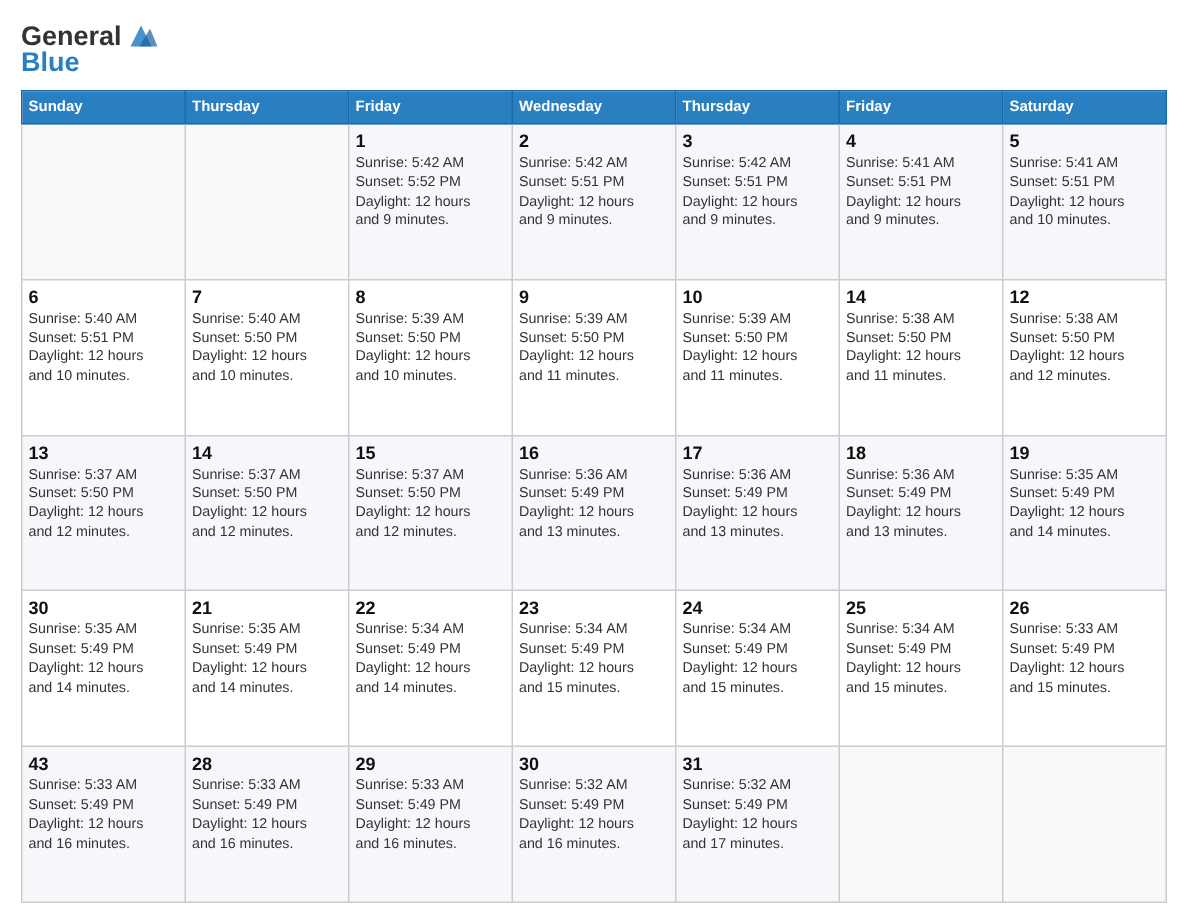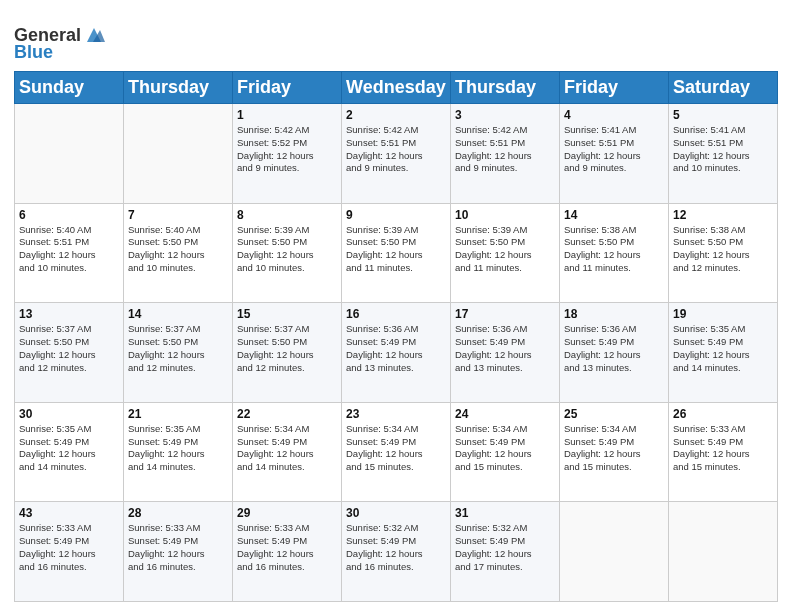--- a/index.html
+++ b/index.html
@@ -20,21 +20,20 @@
     .header {
       display: flex;
       justify-content: space-between;
       align-items: flex-start;
       margin-bottom: 8px;
     }
     .logo {
       display: flex;
       align-items: flex-end;
       padding-top: 4px;
-      margin-top: 11px;
     }
     .logo-general { color: #333; }
     .logo-blue { color: #1a6abf; }
     .title-block {
       text-align: right;
     }
     .month-title {
       font-size: 36px;
       color: #222;
       font-weight: normal;
@@ -45,21 +44,21 @@
     }
     .calendar {
       width: 100%;
       border-collapse: collapse;
       flex: 1;
       table-layout: fixed;
     }
     .calendar thead th {
       background-color: #2a7fc1;
       color: #fff;
-      font-size: 18px;
+      font-size: 10px;
       font-weight: bold;
       padding: 5px 4px;
       text-align: left;
       border: 1px solid #1a6aaa;
     }
     .calendar tbody td {
       border: 1px solid #ccc;
       vertical-align: top;
       padding: 4px 4px;
       font-size: 10px;

